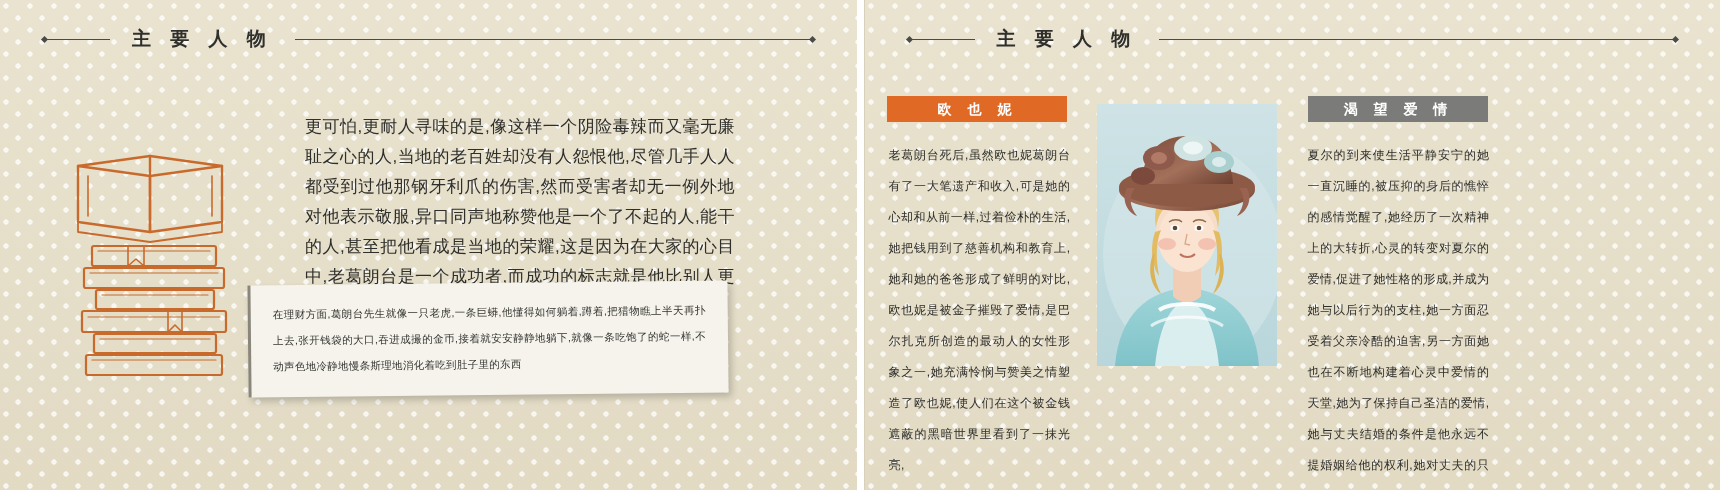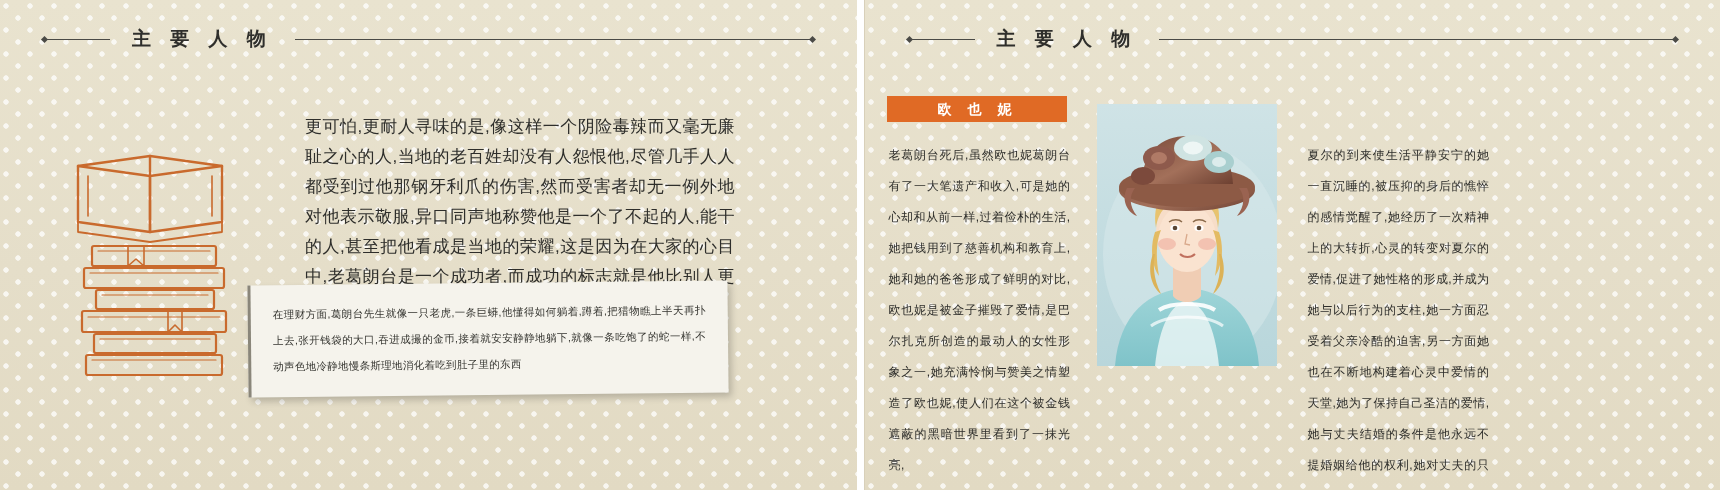--- a/index.html
+++ b/index.html
@@ -219,20 +219,21 @@
 
   <section class="slide">
 
     <div class="slide-header">
       <span class="hdr-rule left"></span>
       <span class="hdr-title">主 要 人 物</span>
       <span class="hdr-rule right"></span>
     </div>
 
     <div class="tag orange">欧 也 妮</div>
+    <div class="tag grey">渴 望 爱 情</div>
 
     <div class="col-text left">老葛朗台死后,虽然欧也妮葛朗台有了一大笔遗产和收入,可是她的心却和从前一样,过着俭朴的生活,她把钱用到了慈善机构和教育上,她和她的爸爸形成了鲜明的对比,欧也妮是被金子摧毁了爱情,是巴尔扎克所创造的最动人的女性形象之一,她充满怜悯与赞美之情塑造了欧也妮,使人们在这个被金钱遮蔽的黑暗世界里看到了一抹光亮,</div>
     <div class="col-text right">夏尔的到来使生活平静安宁的她一直沉睡的,被压抑的身后的憔悴的感情觉醒了,她经历了一次精神上的大转折,心灵的转变对夏尔的爱情,促进了她性格的形成,并成为她与以后行为的支柱,她一方面忍受着父亲冷酷的迫害,另一方面她也在不断地构建着心灵中爱情的天堂,她为了保持自己圣洁的爱情,她与丈夫结婚的条件是他永远不提婚姻给他的权利,她对丈夫的只能是友谊,</div>
 
     <div class="portrait">
       <svg width="180" height="262" viewBox="0 0 180 262">
         <defs>
           <linearGradient id="bgsky" x1="0" y1="0" x2="0" y2="1">
             <stop offset="0%" stop-color="#cfe3e6"></stop>
             <stop offset="100%" stop-color="#b8d6db"></stop>

